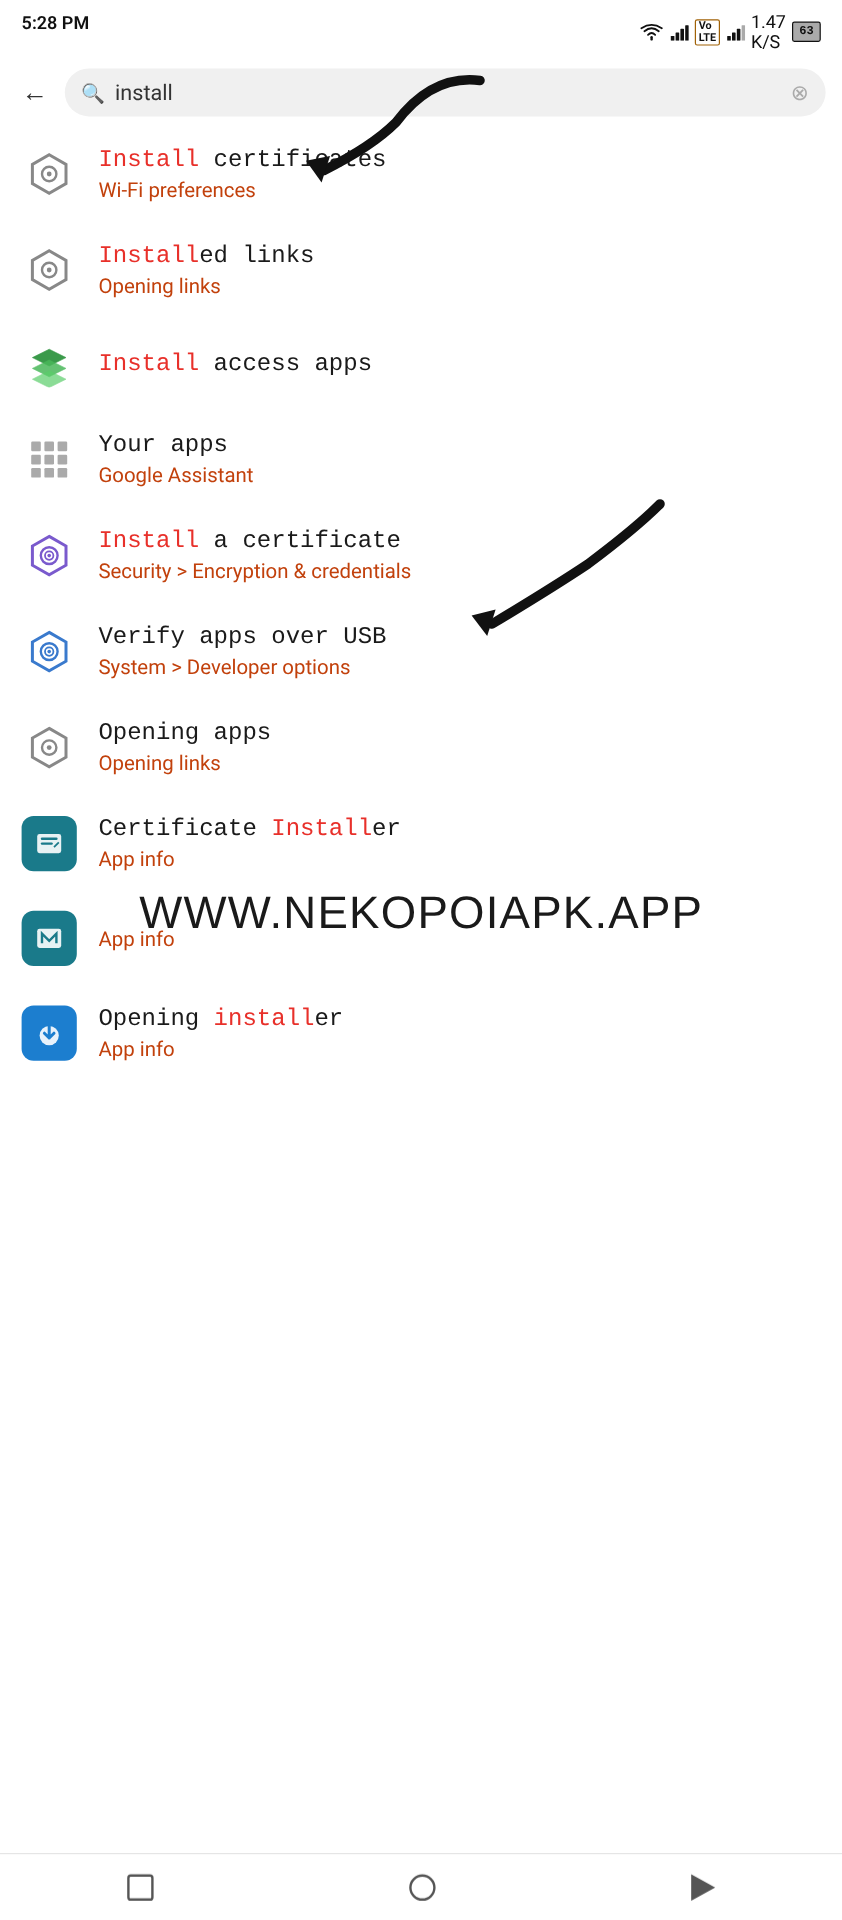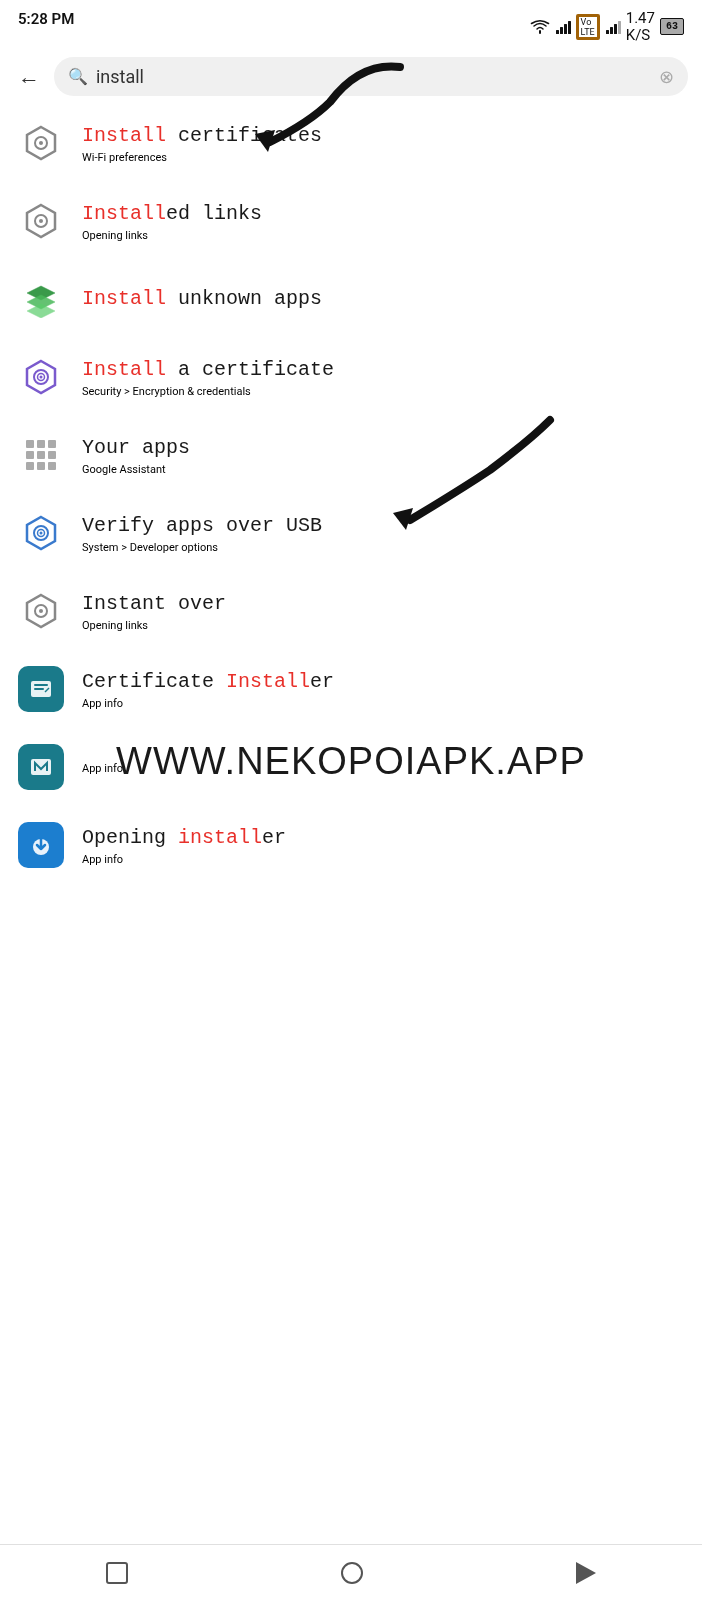--- a/index.html
+++ b/index.html
@@ -94,22 +94,22 @@
       flex: 1;
     }
     .item-title {
       font-size: 20px;
       color: #1a1a1a;
       font-weight: 400;
       line-height: 1.3;
       font-family: Liberation Mono, monospace;
     }
     .item-subtitle {
-      font-size: 11px;
-      color: #000000;
+      font-size: 17px;
+      color: #c2410c;
       margin-top: 2px;
     }
     .highlight {
       color: #e8302a;
       font-weight: 400;
     }
     .hex-svg {
       width: 38px;
       height: 38px;
     }
@@ -244,21 +244,21 @@
       <path d="M1.5 4.5 Q10 -1 18.5 4.5" stroke="#111" stroke-width="1.5" fill="none" stroke-linecap="round"></path>
     </svg>
 
     <svg width="16" height="14" viewBox="0 0 16 14">
       <rect x="1" y="10" width="3" height="4" fill="#111" rx="0.5"></rect>
       <rect x="5" y="7" width="3" height="7" fill="#111" rx="0.5"></rect>
       <rect x="9" y="4" width="3" height="10" fill="#111" rx="0.5"></rect>
       <rect x="13" y="1" width="3" height="13" fill="#111" rx="0.5"></rect>
     </svg>
 
-    <span style="font-size:9px;font-weight:normal;color:#111;border:3px solid #a16207;padding:0 2px;border-radius:2px;">Vo<br>LTE</span>
+    <span style="font-size:9px;font-weight:bold;color:#111;border:1px solid #a16207;padding:0 2px;border-radius:2px;">Vo<br>LTE</span>
 
     <svg width="16" height="14" viewBox="0 0 16 14">
       <rect x="1" y="10" width="3" height="4" fill="#111" rx="0.5"></rect>
       <rect x="5" y="7" width="3" height="7" fill="#111" rx="0.5"></rect>
       <rect x="9" y="4" width="3" height="10" fill="#111" rx="0.5"></rect>
       <rect x="13" y="1" width="3" height="13" fill="#aaa" rx="0.5"></rect>
     </svg>
 
     <span style="font-size:15px;color:#111;line-height:1.1;">1.47<br>K/S</span>
 
@@ -326,62 +326,62 @@
   <div class="list-item">
     <div class="item-icon">
       <svg class="layers-icon" viewBox="0 0 38 38">
         <polygon points="19,6 33,13 19,20 5,13" fill="#3a9a4a" stroke="#3a9a4a" stroke-width="0.5"></polygon>
         <polygon points="19,15 33,22 19,29 5,22" fill="#4ab85a" stroke="#4ab85a" stroke-width="0.5" opacity="0.85"></polygon>
         <polygon points="19,24 33,31 19,38 5,31" fill="#5acd6a" stroke="#5acd6a" stroke-width="0.5" opacity="0.7"></polygon>
       </svg>
     </div>
     <div class="item-text">
       <div class="item-title">
-        <span class="highlight">Install</span><span> unknown apps</span>
-      </div>
+        <span class="highlight">Install</span><span> access apps</span>
+      </div>
+    </div>
+  </div>
+
+  <div class="list-item">
+    <div class="item-icon">
+      <div class="grid-icon">
+        <div class="grid-dot"></div>
+        <div class="grid-dot"></div>
+        <div class="grid-dot"></div>
+        <div class="grid-dot"></div>
+        <div class="grid-dot"></div>
+        <div class="grid-dot"></div>
+        <div class="grid-dot"></div>
+        <div class="grid-dot"></div>
+        <div class="grid-dot"></div>
+      </div>
+    </div>
+    <div class="item-text">
+      <div class="item-title">Your apps</div>
+      <div class="item-subtitle">Google Assistant</div>
     </div>
   </div>
 
   <div class="list-item">
     <div class="item-icon">
       <svg class="hex-svg" viewBox="0 0 38 38">
         <polygon points="19,3 33,11 33,27 19,35 5,27 5,11" fill="none" stroke="#7a5acd" stroke-width="2.5"></polygon>
         <circle cx="19" cy="19" r="7" fill="none" stroke="#7a5acd" stroke-width="2"></circle>
         <circle cx="19" cy="19" r="3.5" fill="none" stroke="#7a5acd" stroke-width="1.5"></circle>
         <circle cx="19" cy="19" r="1.5" fill="#7a5acd"></circle>
       </svg>
     </div>
     <div class="item-text">
       <div class="item-title">
         <span class="highlight">Install</span><span> a certificate</span>
       </div>
       <div class="item-subtitle">Security &gt; Encryption &amp; credentials</div>
     </div>
   </div>
 
-  <div class="list-item">
-    <div class="item-icon">
-      <div class="grid-icon">
-        <div class="grid-dot"></div>
-        <div class="grid-dot"></div>
-        <div class="grid-dot"></div>
-        <div class="grid-dot"></div>
-        <div class="grid-dot"></div>
-        <div class="grid-dot"></div>
-        <div class="grid-dot"></div>
-        <div class="grid-dot"></div>
-        <div class="grid-dot"></div>
-      </div>
-    </div>
-    <div class="item-text">
-      <div class="item-title">Your apps</div>
-      <div class="item-subtitle">Google Assistant</div>
-    </div>
-  </div>
-
   <div class="watermark">WWW.NEKOPOIAPK.APP</div>
 
   <div class="list-item">
     <div class="item-icon">
       <svg class="hex-svg" viewBox="0 0 38 38">
         <polygon points="19,3 33,11 33,27 19,35 5,27 5,11" fill="none" stroke="#3a7acd" stroke-width="2.5"></polygon>
         <circle cx="19" cy="19" r="7" fill="none" stroke="#3a7acd" stroke-width="2"></circle>
         <circle cx="19" cy="19" r="3.5" fill="none" stroke="#3a7acd" stroke-width="1.5"></circle>
         <circle cx="19" cy="19" r="1.5" fill="#3a7acd"></circle>
       </svg>
@@ -394,21 +394,21 @@
 
   <div class="list-item">
     <div class="item-icon">
       <svg class="hex-svg" viewBox="0 0 38 38">
         <polygon points="19,3 33,11 33,27 19,35 5,27 5,11" fill="none" stroke="#888" stroke-width="2.5"></polygon>
         <circle cx="19" cy="19" r="6" fill="none" stroke="#888" stroke-width="2"></circle>
         <circle cx="19" cy="19" r="2" fill="#888"></circle>
       </svg>
     </div>
     <div class="item-text">
-      <div class="item-title">Instant over</div>
+      <div class="item-title">Opening apps</div>
       <div class="item-subtitle">Opening links</div>
     </div>
   </div>
 
   <div class="list-item">
     <div class="item-icon">
       <div class="app-icon-cert">
         <svg width="28" height="28" viewBox="0 0 28 28">
           <rect x="4" y="6" width="20" height="16" rx="2" fill="white" opacity="0.9"></rect>
           <rect x="7" y="9" width="14" height="2" rx="1" fill="#1a7a8a"></rect>

